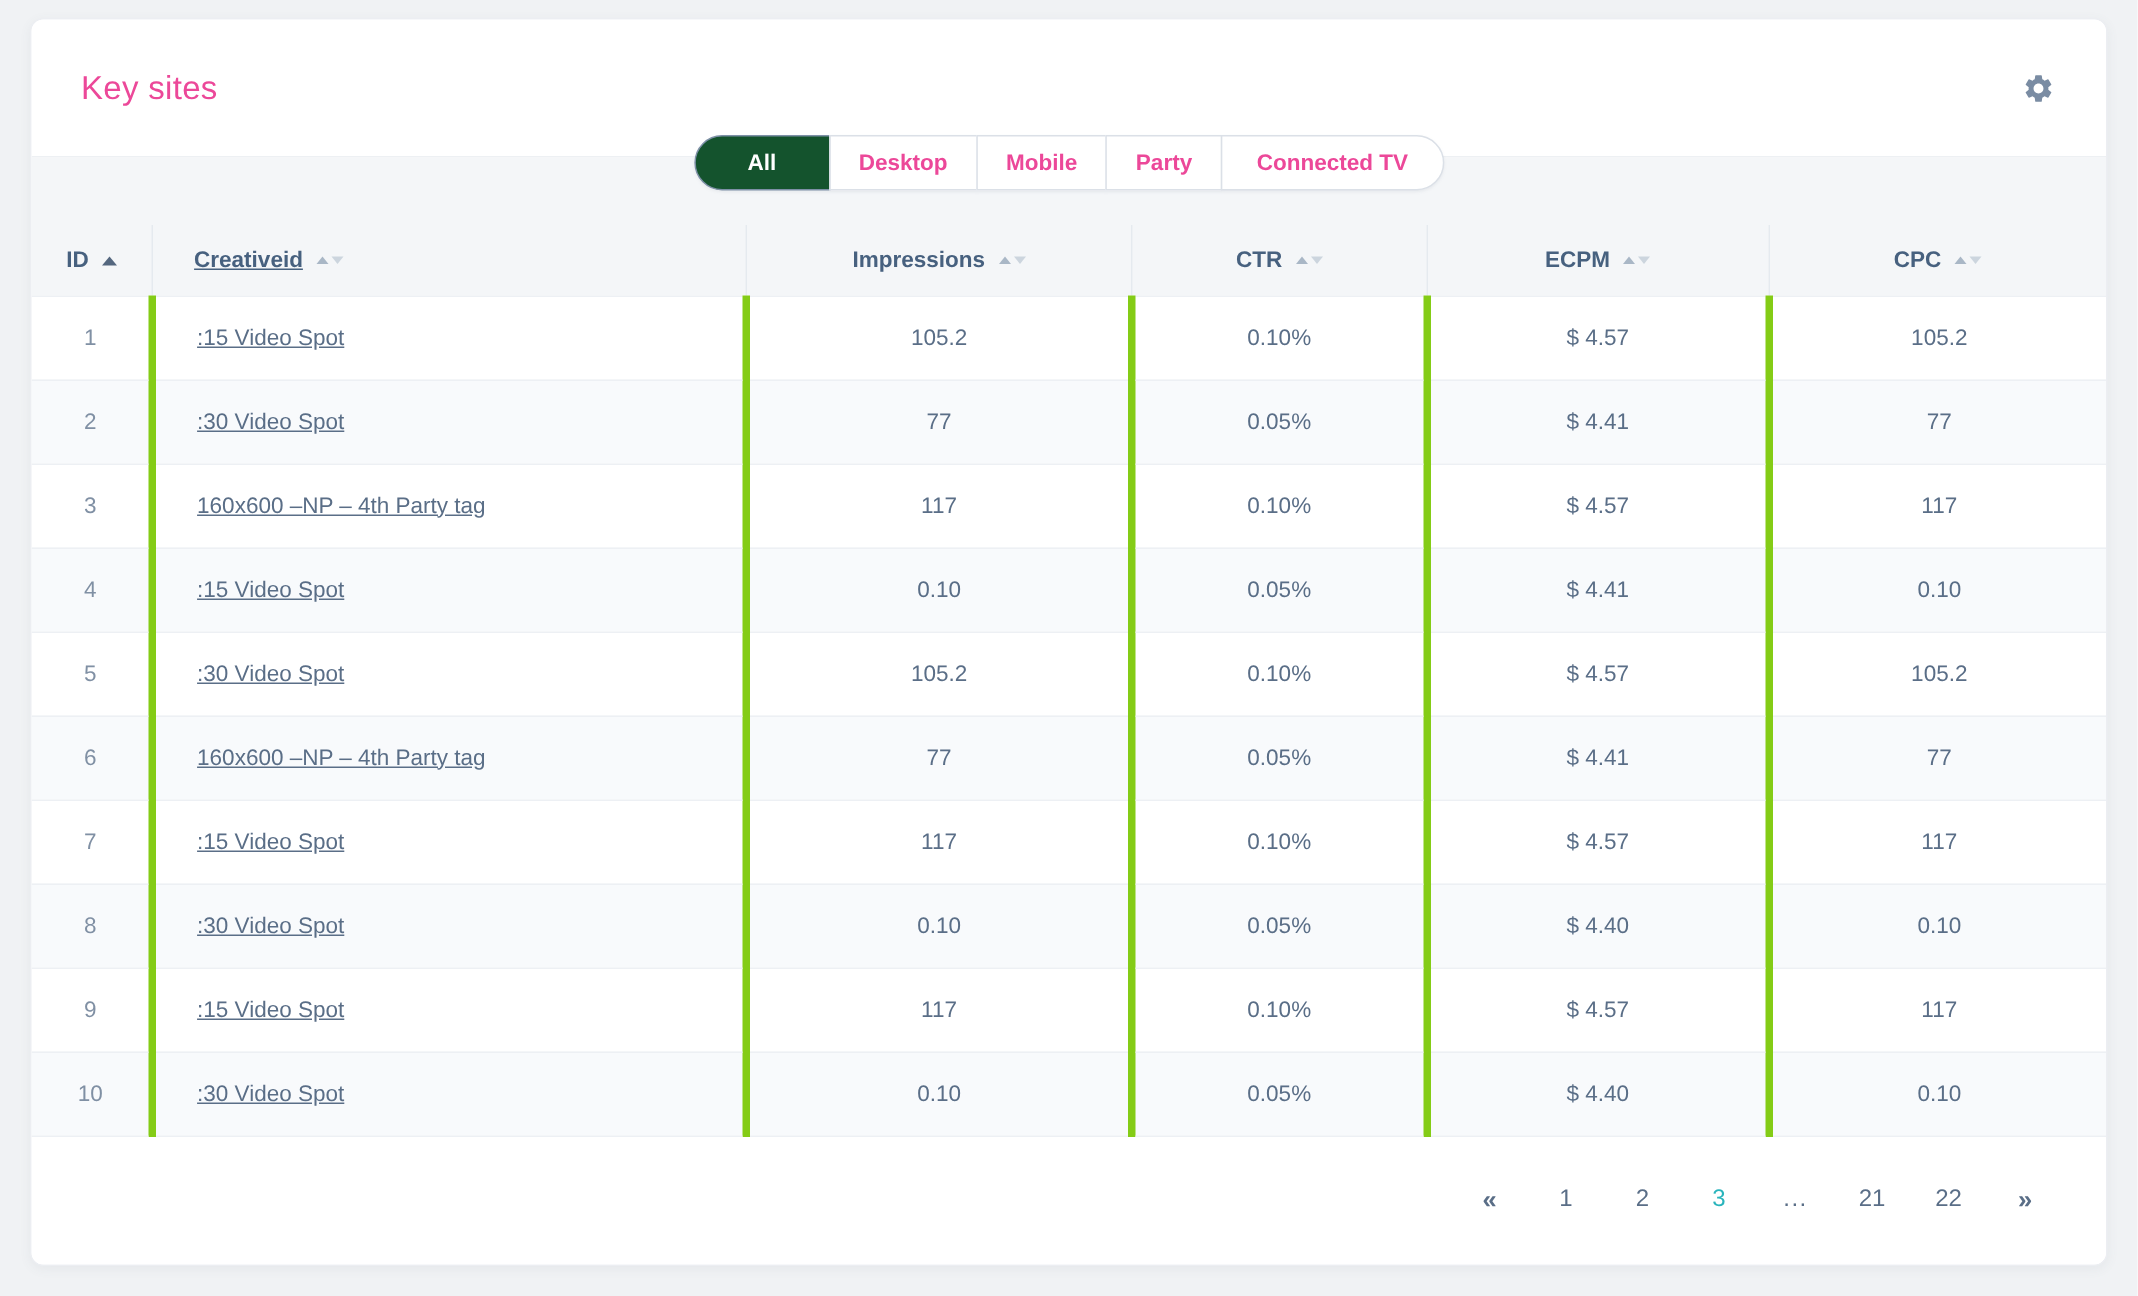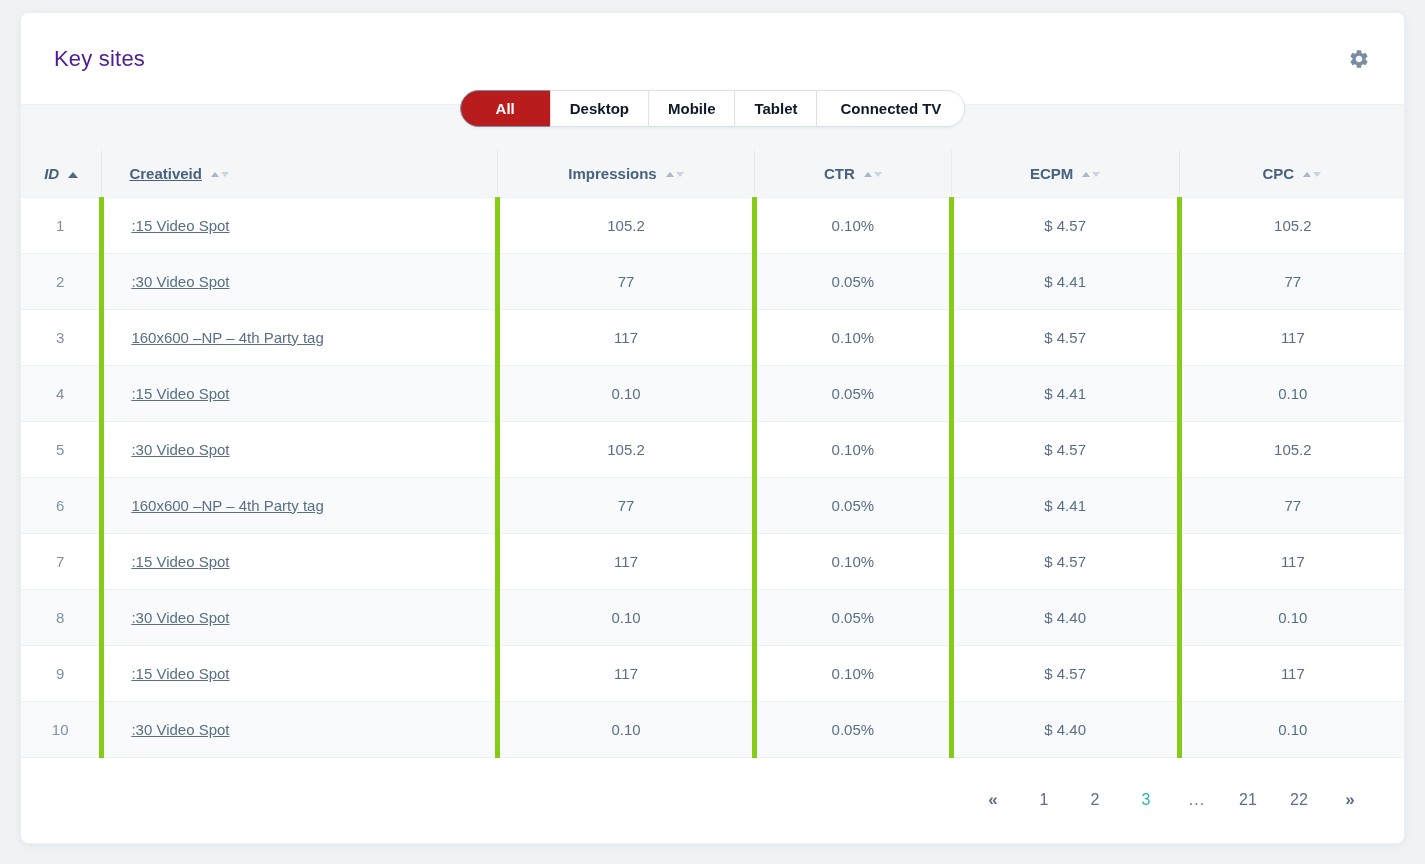--- a/index.html
+++ b/index.html
@@ -22,52 +22,52 @@
   }
   
   .card-header {
     height:92px; flex:0 0 92px;
     display:flex; align-items:center; justify-content:space-between;
     padding:0 30px 0 33px;
     border-bottom:1px solid #edf0f3;
     background:#fff;
     position:relative; z-index:1;
   }
-  .title { font-size:22px; font-weight:400; color:#4c1d95; letter-spacing:0.2px; }
+  .title { font-size:22px; font-weight:400; color:#ec4899; letter-spacing:0.2px; }
   .gear-btn { background:none; border:none; cursor:pointer; padding:4px; line-height:0; }
   .gear-btn svg { fill:#7a8ca3; }
   
   .band { height:45px; flex:0 0 45px; background:#f4f6f8; position:relative; }
   .tabs {
     position:absolute; left:50%; top:-15px; transform:translateX(-50%);
     display:flex; z-index:3; height:37px;
     filter:drop-shadow(0 1px 1px rgba(70,80,100,0.08));
   }
   .tab {
     display:flex; align-items:center; justify-content:center;
     height:37px; padding:0 19px;
     background:#fff; border:1px solid #dbe0e7; margin-left:-1px;
-    font-size:15px; font-weight:600; color:#0f172a;
+    font-size:15px; font-weight:600; color:#ec4899;
     cursor:pointer; white-space:nowrap;
   }
   .tab.active {
-    background:#b91c1c; border-color:#7d90a6; color:#fff;
+    background:#14532d; border-color:#7d90a6; color:#fff;
     border-radius:19px 0 0 19px; padding:0 35px; margin-left:0;text-align:center;
   }
   .tab:last-child { border-radius:0 19px 19px 0; padding:0 23px; }
   
   table { width:100%; border-collapse:collapse; table-layout:fixed; }
   thead th {
     background:#f4f6f8; height:47px;
     font-size:15px; font-weight:700; color:#47617f;
     text-align:center; vertical-align:middle;
     border-left:1px solid #e5eaef;
     cursor:pointer; white-space:nowrap;
   }
-  thead th:first-child { border-left:none;font-style:italic; }
+  thead th:first-child { border-left:none; }
   th:nth-child(1), td:nth-child(1) { width:5.85%; }
   th:nth-child(2), td:nth-child(2) { width:28.6%; text-align:left; padding-left:27px;text-decoration:underline; }
   th:nth-child(3), td:nth-child(3) { width:18.6%; }
   th:nth-child(4), td:nth-child(4) { width:14.2%; }
   th:nth-child(5), td:nth-child(5) { width:16.5%; }
   th:nth-child(6), td:nth-child(6) { width:16.25%; }
   tbody td {
     height:56px; font-size:15px; color:#5a6e87;
     text-align:center; vertical-align:middle;
     border-top:1px solid #edf0f4;
@@ -113,21 +113,21 @@
         </svg>
       </span>
     </button>
   </div>
 
   <div class="band">
     <div class="tabs" id="tabs">
         <div class="tab active">All</div>
         <div class="tab">Desktop</div>
         <div class="tab">Mobile</div>
-        <div class="tab">Tablet</div>
+        <div class="tab">Party</div>
         <div class="tab">Connected TV</div>
       </div>
   </div>
 
   <table>
     <thead>
       <tr id="thead-row">
           <th><span>ID</span><span class="sort-wrap">
               <i class="tri tri-up-dark"></i>
             </span></th>

